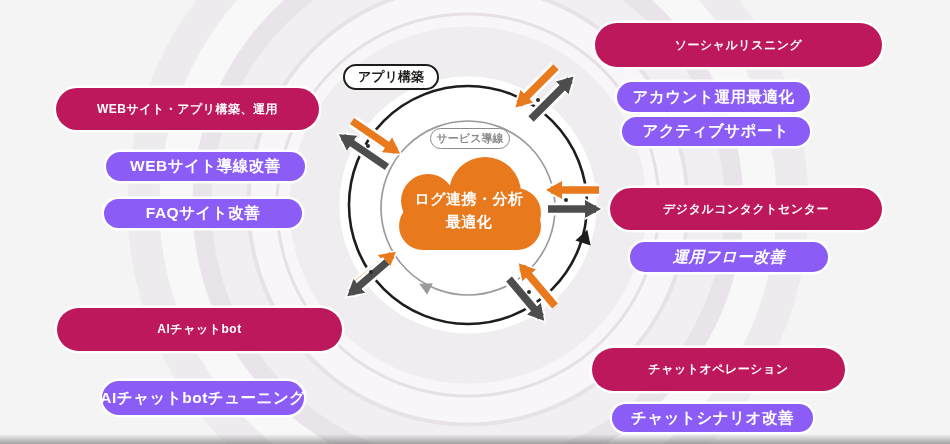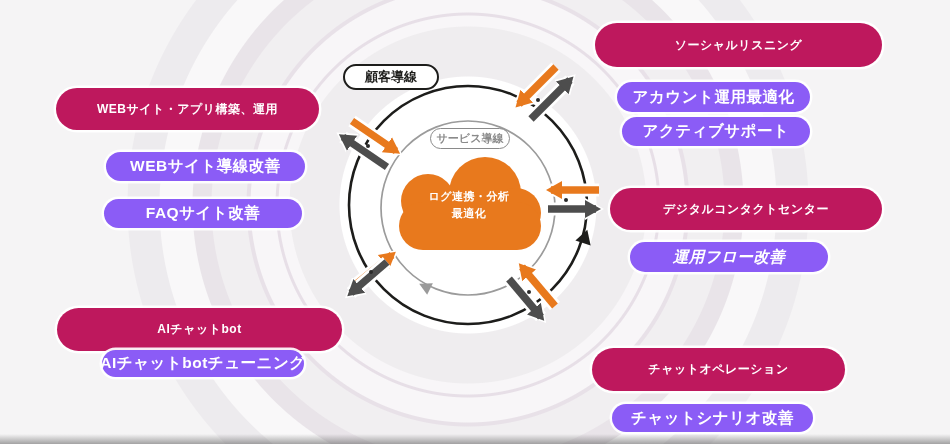--- a/index.html
+++ b/index.html
@@ -38,29 +38,29 @@
   .pill.orange{background:#be185d; font-size:12px;}
   .pill.dark{background:#8b5cf6; font-size:15.5px;}
   .tag{
     position:absolute; display:flex; align-items:center; justify-content:center;
     background:#fff; border-radius:999px; font-weight:700; white-space:nowrap;
   }
   .tag.outer{left:343px; top:64px; width:92px; height:22px; border:2px solid #1d1d1b; color:#1d1d1b; font-size:13px;}
   .tag.inner{left:430px; top:128px; width:78px; height:19px; border:1.5px solid #8a8a8a; color:#8a8a8a; font-size:11px;}
   .cloud-label{
     position:absolute; left:396px; top:188px; width:146px;
-    color:#fff; font-weight:700; font-size:11px; line-height:1.5;
+    color:#fff; font-weight:700; font-size:15px; line-height:1.5;
     text-align:center; letter-spacing:.5px;
   }
   
   .p-web-t  {left:56px;  top:88px;  width:263px; height:42px;}
   .p-web-0  {left:106px; top:152px; width:199px; height:29px;}
   .p-web-1  {left:104px; top:199px; width:198px; height:29px;}
   .p-ai-t   {left:57px;  top:308px; width:285px; height:43px;}
-  .p-ai-0   {left:102px; top:350px; width:202px; height:27px;}
+  .p-ai-0   {left:102px; top:381px; width:202px; height:34px;}
   .p-soc-t  {left:595px; top:23px;  width:287px; height:44px;}
   .p-soc-0  {left:617px; top:82px;  width:193px; height:30px;}
   .p-soc-1  {left:622px; top:117px; width:188px; height:29px;text-align:center;}
   .p-dcc-t  {left:610px; top:188px; width:272px; height:42px;}
   .p-dcc-0  {left:630px; top:242px; width:198px; height:30px;font-style:italic;}
   .p-dcc-1  {left:630px; top:277px; width:198px; height:30px;}
   .p-chat-t {left:592px; top:348px; width:253px; height:43px;}
   .p-chat-0 {left:612px; top:404px; width:201px; height:28px;}
   line.halo{stroke:#fff; stroke-width:13;}
   line.orangeA{stroke:#e8791d; stroke-width:7.5;}
@@ -131,21 +131,21 @@
 
     <g>
       <line class="halo" x1="354" y1="286" x2="392" y2="255" marker-end="url(#hW)"></line>
       <line class="orangeA" x1="354" y1="286" x2="392" y2="255" marker-end="url(#hO)"></line>
       <line class="halo" x1="387" y1="262" x2="351" y2="293" marker-end="url(#hW)"></line>
       <line class="darkA" x1="387" y1="262" x2="351" y2="293" marker-end="url(#hD)"></line>
       <circle cx="371" cy="272" r="2" fill="#2a2a2a"></circle>
     </g>
   </svg>
 
-  <div class="tag outer">顧客導線</div>
+  <div class="tag outer">アプリ構築</div>
   <div class="tag inner">サービス導線</div>
 
   <div class="cloud-label">
     <div>ログ連携・分析</div>
     <div>最適化</div>
   </div>
 
   <div class="pill orange p-web-t">WEBサイト・アプリ構築、運用</div>
   <div class="pill dark p-web-1">FAQサイト改善</div>
   <div class="pill dark p-web-0">WEBサイト導線改善</div>

